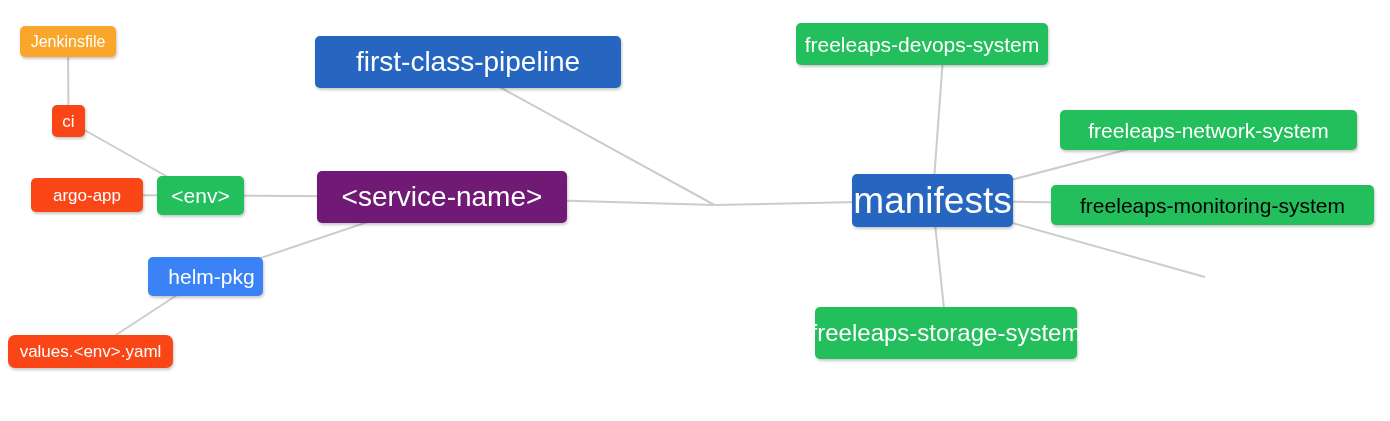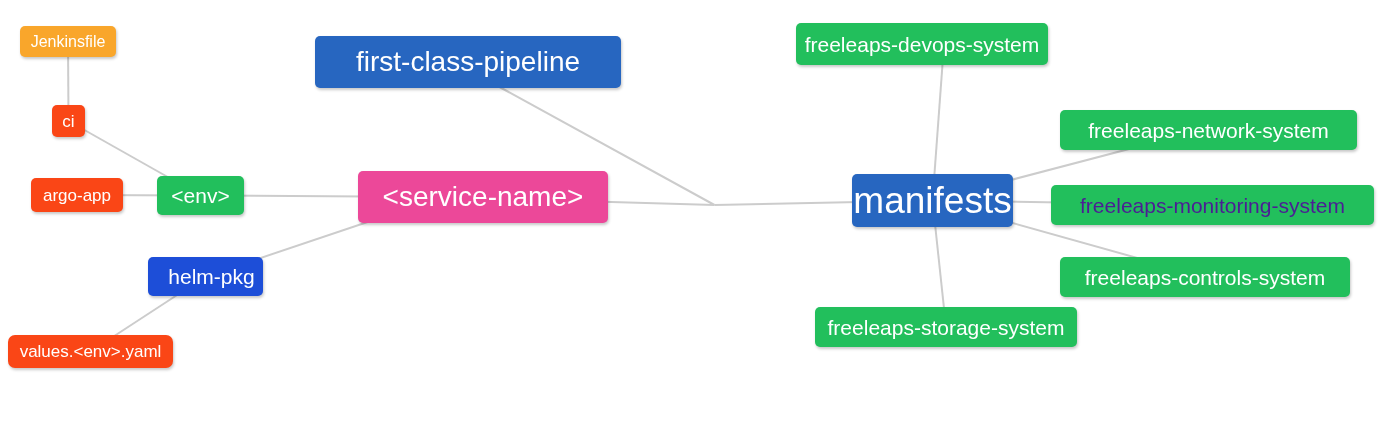--- a/index.html
+++ b/index.html
@@ -57,27 +57,26 @@
       <line x1="68.5" y1="121" x2="68" y2="41.5" stroke="#cccccc" stroke-width="2"></line>
       <line x1="205.5" y1="276.5" x2="90.5" y2="351.5" stroke="#cccccc" stroke-width="2"></line>
       <line x1="932.5" y1="200.5" x2="944" y2="44" stroke="#cccccc" stroke-width="2"></line>
       <line x1="932.5" y1="200.5" x2="1201.5" y2="130" stroke="#cccccc" stroke-width="2"></line>
       <line x1="932.5" y1="200.5" x2="1212.5" y2="205" stroke="#cccccc" stroke-width="2"></line>
       <line x1="932.5" y1="200.5" x2="1205" y2="277" stroke="#cccccc" stroke-width="2"></line>
       <line x1="932.5" y1="200.5" x2="946" y2="327" stroke="#cccccc" stroke-width="2"></line>
     </svg>
   <div class="nodes" id="node-layer">
       <div class="node" style="left: 315px; top: 36px; width: 306px; height: 52px; background: rgb(39, 102, 192); color: rgb(255, 255, 255); font-size: 28px;">first-class-pipeline</div>
-      <div class="node" style="left: 317px; top: 171px; width: 250px; height: 52px; background: #ec4899; color: rgb(255, 255, 255); font-size: 28px; margin-left: 41px;">&lt;service-name&gt;</div>
+      <div class="node" style="left: 317px; top: 171px; width: 250px; height: 52px; background: #701a75; color: rgb(255, 255, 255); font-size: 28px;">&lt;service-name&gt;</div>
       <div class="node" style="left: 852px; top: 174px; width: 161px; height: 53px; background: rgb(39, 102, 192); color: rgb(255, 255, 255); font-size: 37px;">manifests</div>
       <div class="node" style="left: 157px; top: 176px; width: 87px; height: 39px; background: rgb(34, 191, 92); color: rgb(255, 255, 255); font-size: 21px;">&lt;env&gt;</div>
-      <div class="node" style="left: 148px; top: 257px; width: 115px; height: 39px; background: #1d4ed8; color: rgb(255, 255, 255); font-size: 21px; padding-left: 12px;">helm-pkg</div>
+      <div class="node" style="left: 148px; top: 257px; width: 115px; height: 39px; background: #3b82f6; color: rgb(255, 255, 255); font-size: 21px; padding-left: 12px;">helm-pkg</div>
       <div class="node" style="left: 52px; top: 105px; width: 33px; height: 32px; background: rgb(250, 70, 22); color: #ffffff; font-size: 17px;">ci</div>
-      <div class="node" style="left: 31px; top: 178px; width: 92px; height: 34px; background: rgb(250, 70, 22); color: rgb(255, 255, 255); font-size: 17px;">argo-app</div>
+      <div class="node" style="left: 31px; top: 178px; width: 112px; height: 34px; background: rgb(250, 70, 22); color: rgb(255, 255, 255); font-size: 17px;">argo-app</div>
       <div class="node" style="left: 20px; top: 26px; width: 96px; height: 31px; background: rgb(249, 166, 43); color: rgb(255, 255, 255); font-size: 16px;">Jenkinsfile</div>
       <div class="node" style="left: 8px; top: 335px; width: 165px; height: 33px; background: rgb(250, 70, 22); color: rgb(255, 255, 255); font-size: 17px; border-radius: 7px;">values.&lt;env&gt;.yaml</div>
       <div class="node" style="left: 796px; top: 23px; width: 252px; height: 42px; background: rgb(34, 191, 92); color: rgb(255, 255, 255); font-size: 21px;">freeleaps-devops-system</div>
       <div class="node" style="left: 1053px; top: 110px; width: 297px; height: 40px; background: rgb(34, 191, 92); color: rgb(255, 255, 255); font-size: 21px; margin-left: 7px;">freeleaps-network-system</div>
-      <div class="node" style="left: 1051px; top: 185px; width: 323px; height: 40px; background: rgb(34, 191, 92); color: #4c1d95; font-size: 21px;">freeleaps-monitoring-system</div>
-      <div class="node" style="left: 1060px; top: 257px; width: 290px; height: 40px; background: rgb(34, 191, 92); color: rgb(255, 255, 255); font-size: 21px;">freeleaps-controls-system</div>
-      <div class="node" style="left: 815px; top: 307px; width: 262px; height: 40px; background: rgb(34, 191, 92); color: rgb(255, 255, 255); font-size: 21px;">freeleaps-storage-system</div>
+      <div class="node" style="left: 1051px; top: 185px; width: 323px; height: 40px; background: rgb(34, 191, 92); color: #000000; font-size: 21px;">freeleaps-monitoring-system</div>
+      <div class="node" style="left: 815px; top: 307px; width: 262px; height: 52px; background: rgb(34, 191, 92); color: rgb(255, 255, 255); font-size: 24px;">freeleaps-storage-system</div>
     </div>
 </div>
 
 </body></html>

